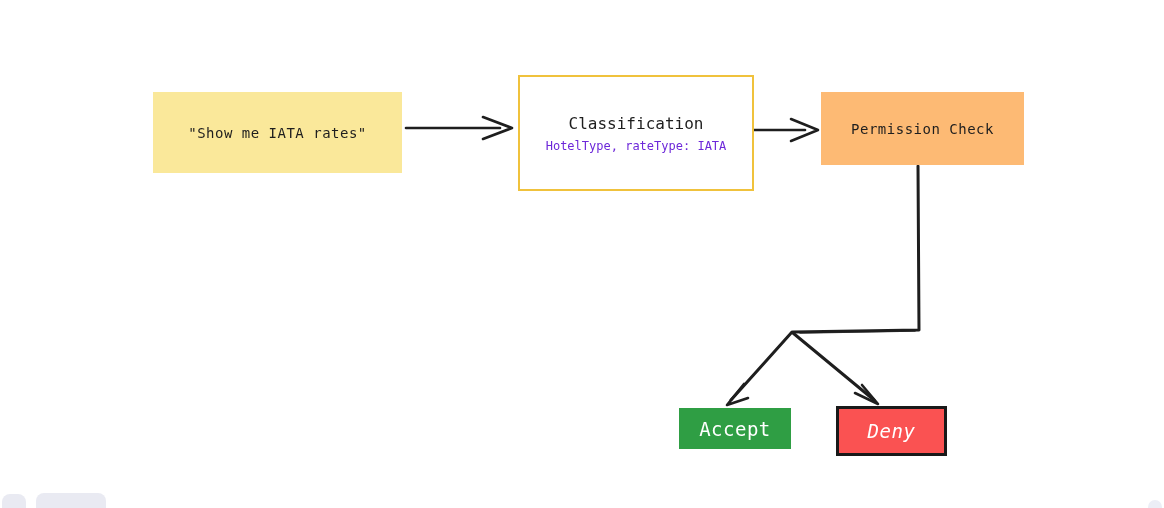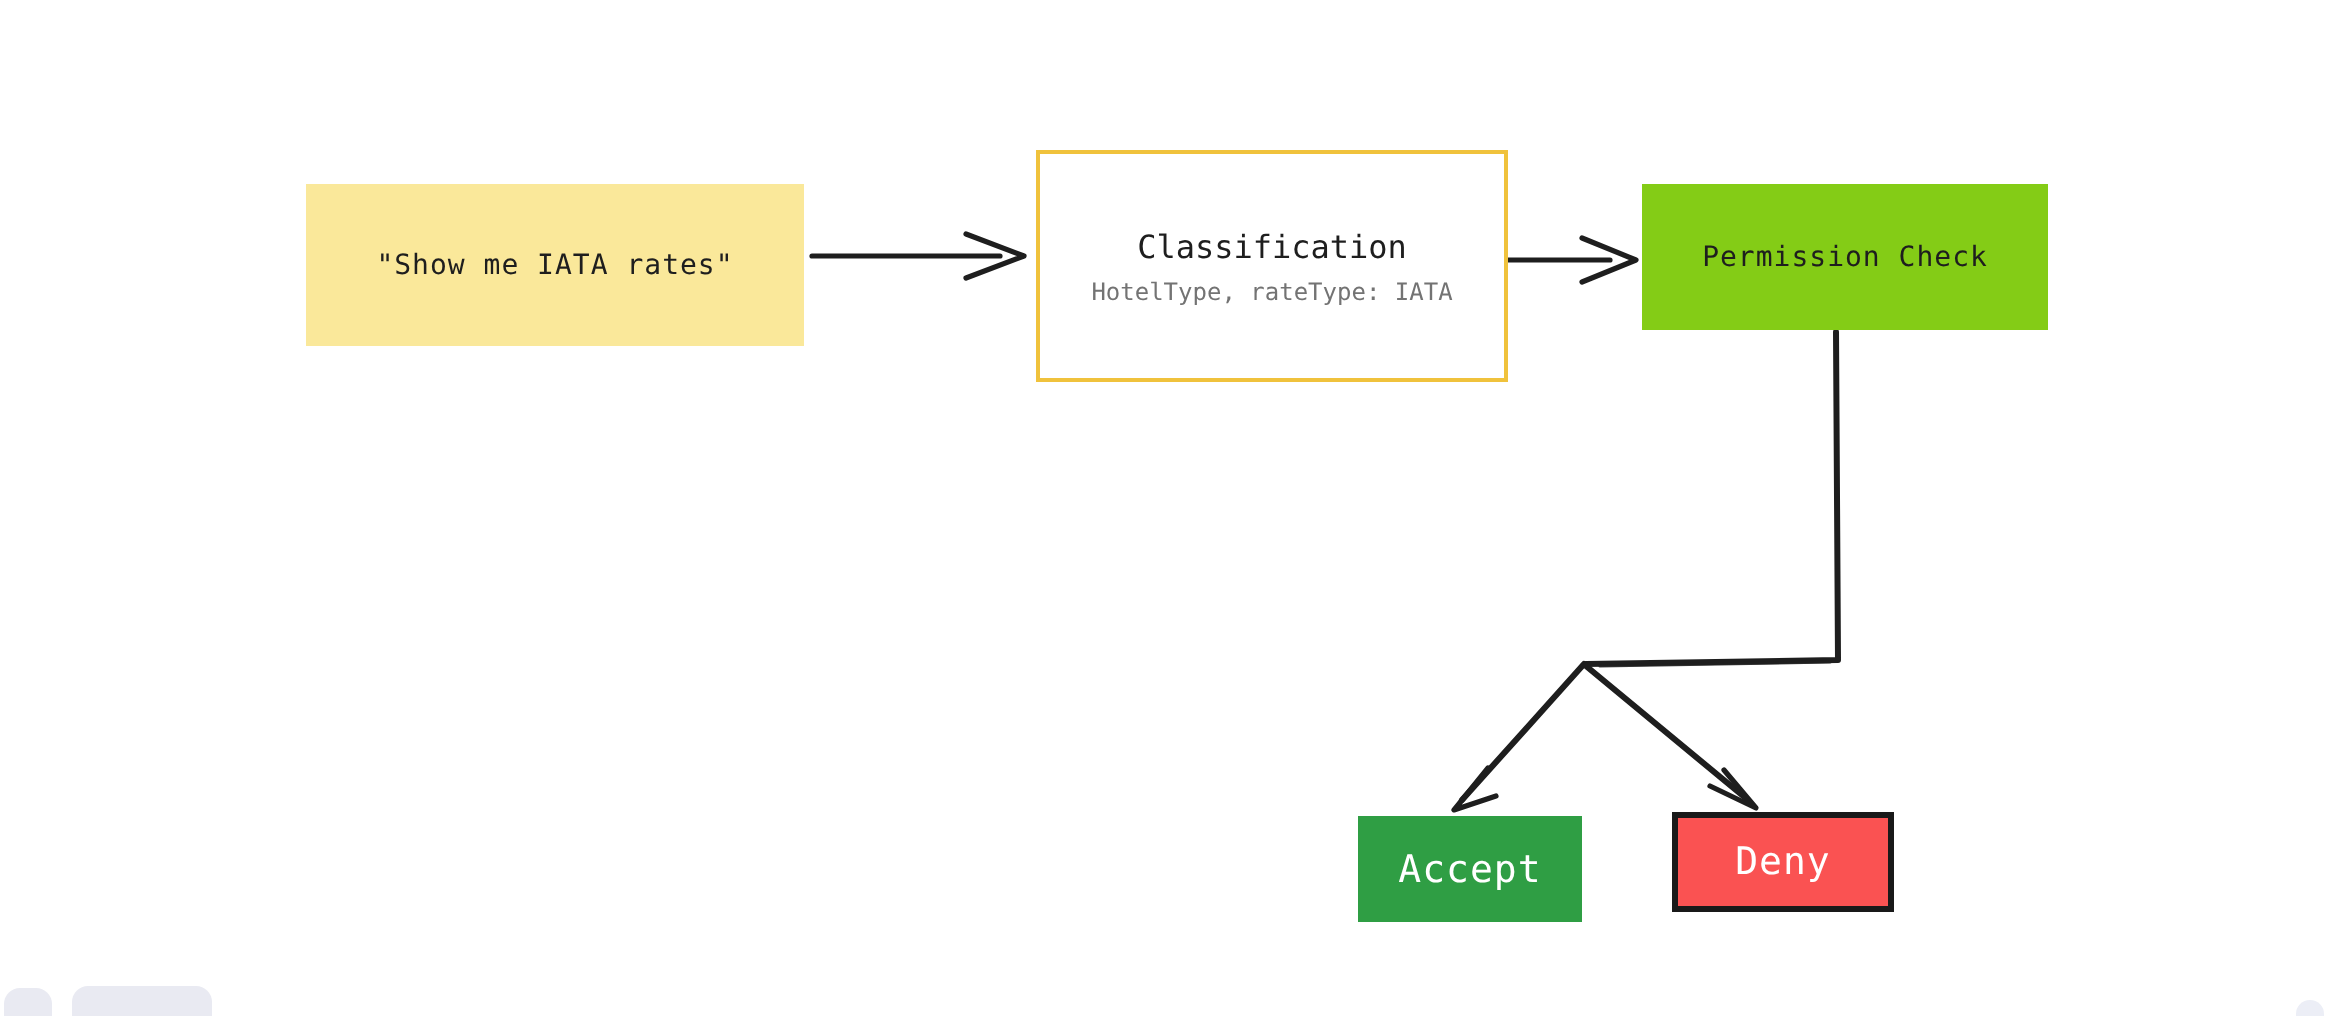--- a/index.html
+++ b/index.html
@@ -64,65 +64,66 @@
   }
   #node-classification .node-title {
     font-size: 16px;
     color: #1e1e1e;
     margin-bottom: 6px;
     white-space: nowrap;
     font-family: "DejaVu Sans Mono", "Liberation Mono", monospace;
   }
   #node-classification .node-sub {
     font-size: 12px;
-    color: #737373;
+    color: #6d28d9;
     white-space: nowrap;
     font-family: "DejaVu Sans Mono", "Liberation Mono", monospace;
   }
 
   
   #node-permission {
     left: 821px;
     top: 92px;
     width: 203px;
     height: 73px;
-    background: #84cc16;
+    background: #fdba74;
     border: none;
   }
   #node-permission .node-label {
     font-size: 14px;
     color: #1e1e1e;
   }
 
   
   #node-accept {
     left: 679px;
     top: 408px;
     width: 112px;
-    height: 53px;
+    height: 41px;
     background: #2f9e44;
     border: none;
   }
   #node-accept .node-label {
     font-size: 19px;
     color: #ffffff;
   }
 
   
   #node-deny {
     left: 836px;
     top: 406px;
     width: 111px;
     height: 50px;
     background: #fa5252;
     border: 3px solid #191919;
   }
   #node-deny .node-label {
     font-size: 19px;
     color: #ffffff;
+    font-style: italic;
   }
 
   
   .toolbar-chip {
     position: absolute;
     background: #e9eaf2;
     border-radius: 8px;
     z-index: 2;
   }
   #chip-left-a  { left: 2px;   top: 494px; width: 24px; height: 22px; }

